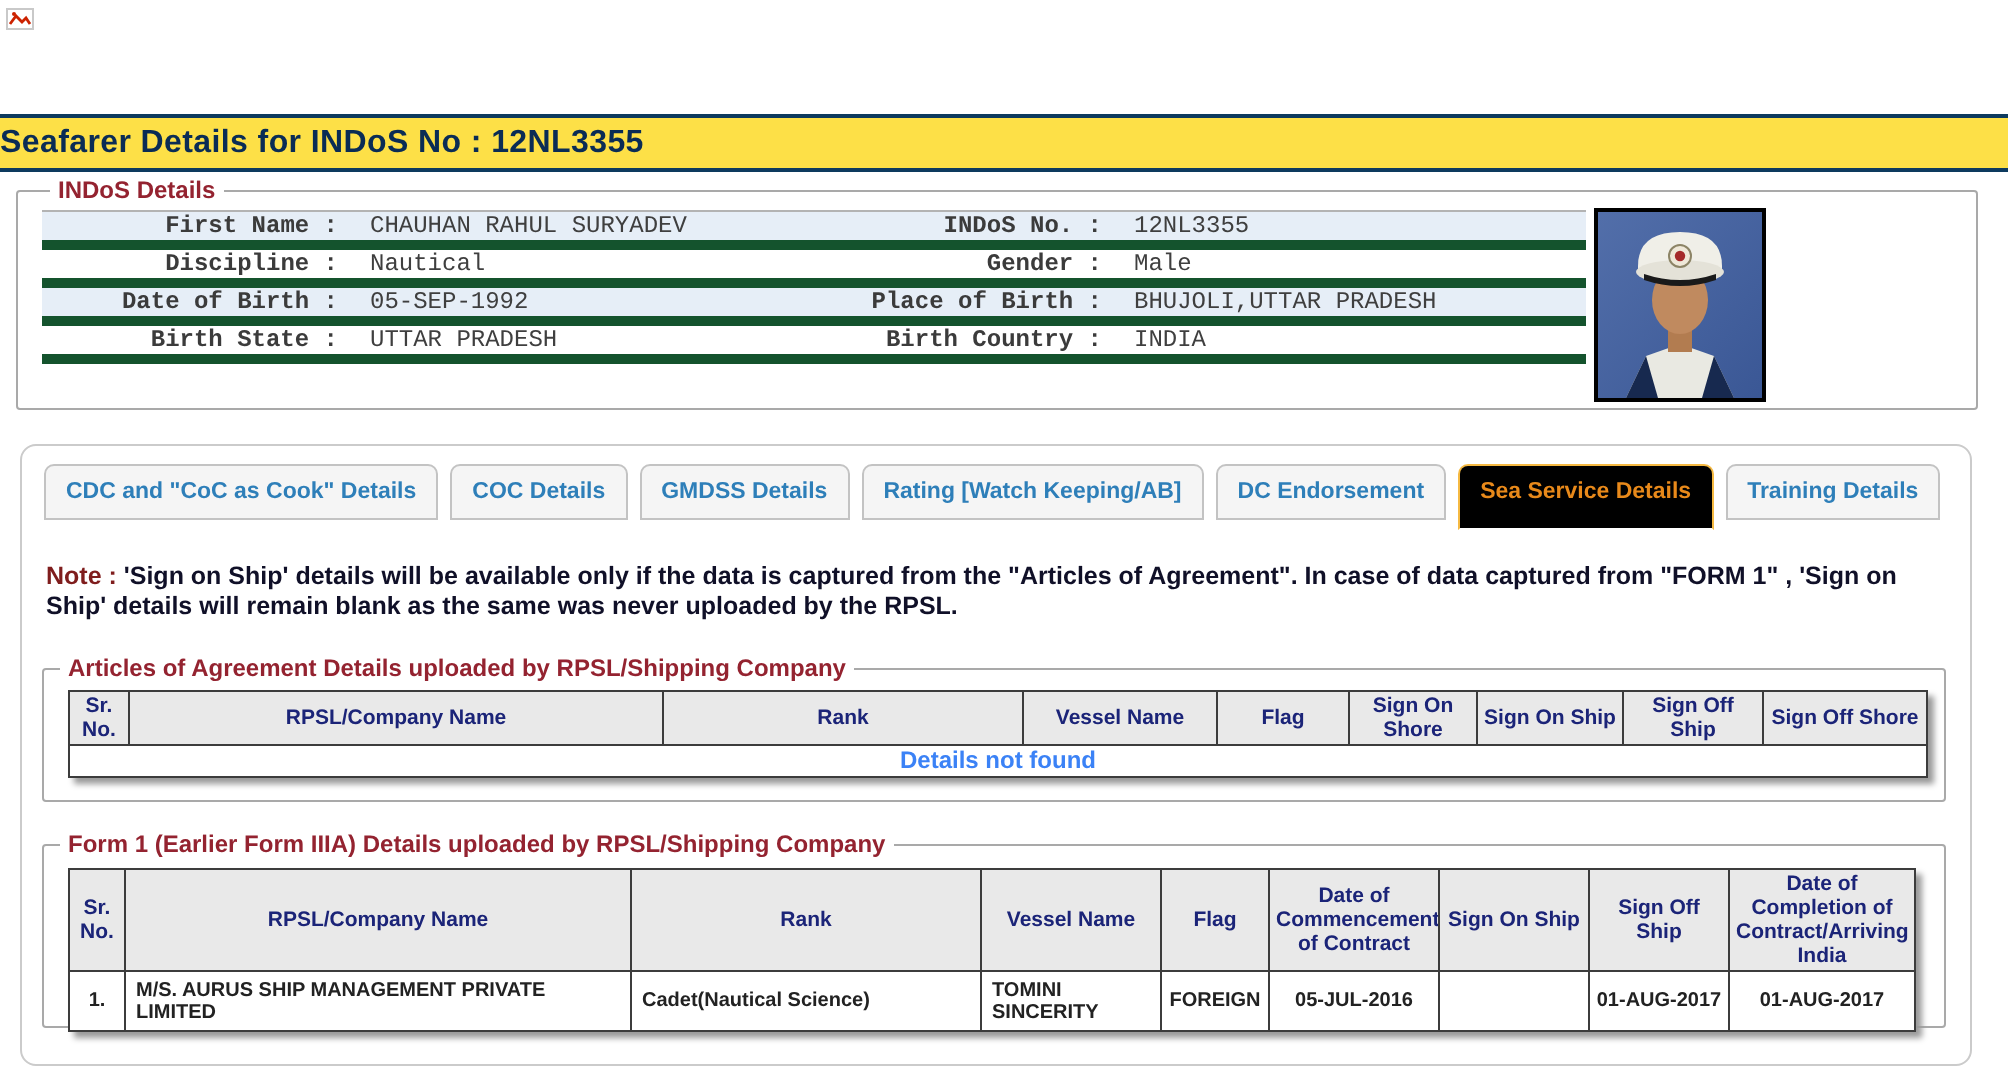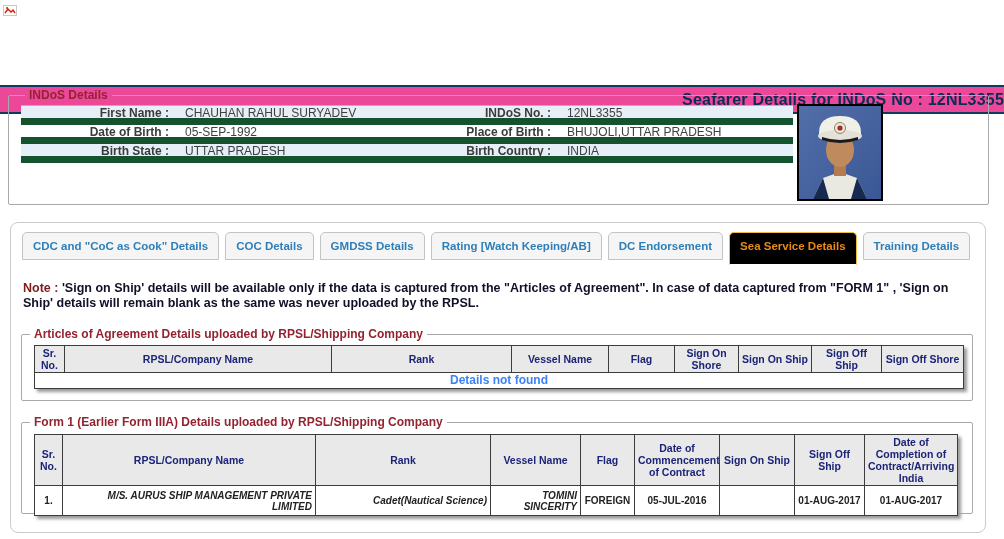--- a/index.html
+++ b/index.html
@@ -4,32 +4,32 @@
 <style>
   * { box-sizing: border-box; margin: 0; padding: 0; }
   html,body { width:1004px; height:539px; background:#ffffff;
     font-family:"Liberation Sans", sans-serif; position:relative; overflow:hidden; }
 
   
   .broken-img { position:absolute; top:2px; left:3px; width:14px; height:11px; }
 
   
   .titlebar { position:absolute; top:57px; left:0; width:1004px; height:29px;
-    background:#ec4899; border-top:2px solid #0d3a5e; border-bottom:2px solid #0d3a5e;
-    display:flex; align-items:center; justify-content:flex-end;margin-top:28px; }
+    background:#fde047; border-top:2px solid #0d3a5e; border-bottom:2px solid #0d3a5e;
+    display:flex; align-items:center; justify-content:flex-start; }
   .titlebar .title { color:#0a2c55; font-weight:bold; font-size:16px; letter-spacing:.2px; }
 
   
   fieldset { border:1px solid #a9a9a9; border-radius:2px; }
   legend { color:#942330; font-weight:bold; font-size:12px; padding:0 4px; }
   .fs-indos { position:absolute; top:88px; left:8px; width:981px; height:117px; padding-left:12px; }
   .fs-indos legend { margin-left:4px; }
   .indos-rows { margin-top:3px; width:772px; border-top:1px solid #b3b3b3; }
   .indos-row { display:grid; grid-template-columns:148px 242px 140px auto;
-    height:19px; align-items:center; border-bottom:7px solid #14532d; font-size:12px; }
+    height:19px; align-items:center; border-bottom:5px solid #14532d; font-size:12px;font-family:Liberation Mono, monospace; }
   .indos-row:nth-child(odd) { background:#e6eef7; }
   .indos-row .lbl { text-align:right; font-weight:bold; color:#3b3b3b; }
   .indos-row .val { padding-left:8px; color:#3f3f3f;margin-left:8px; }
 
   
   .photo { position:absolute; top:104px; left:797px; width:86px; height:97px;
     border:2px solid #000; background:#44619f; }
 
   
   .tab-container { position:absolute; top:222px; left:10px; width:976px; height:311px;
@@ -55,21 +55,21 @@
     border:1px solid #3c3c3c; box-shadow:3px 3px 3px #9a9a9a; }
   .tbl1 { margin:4px 0 0 12px; width:929px; }
   .tbl2 { margin:5px 0 0 12px; width:923px; }
   th, td { border:1px solid #3c3c3c; padding:1px 3px; overflow:hidden; }
   th { background:#e9e9e9; color:#1b2478; font-weight:bold; font-size:10.5px;
     line-height:12px; text-align:center; }
   .tbl1 th { height:27px; }
   .tbl2 th { height:47px; }
   td { font-size:10px; font-weight:bold; color:#222; text-align:center; line-height:11px; }
   .tbl2 td { height:30px; }
-  td.tl { text-align:right; padding-left:5px;font-style:italic; }
+  td.tl { text-align:left; padding-left:5px; }
   .empty-row td { color:#3b82f6; font-size:12px; height:16px; font-weight:bold; }
 </style>
 </head>
 <body>
 
 <span class="broken-img">
   <svg width="14" height="11" viewBox="0 0 14 11">
     <rect x="0.5" y="0.5" width="13" height="10" fill="none" stroke="#c9c9c9"></rect>
     <path d="M2 8 L5 4 L8 7 L10 5 L12 8" fill="none" stroke="#cc2200" stroke-width="1.4"></path>
     <circle cx="4" cy="3" r="1" fill="#cc2200"></circle>
@@ -81,20 +81,26 @@
 </div>
 
 <fieldset class="fs-indos">
   <legend>INDoS Details</legend>
   <div class="indos-rows">
     <div class="indos-row">
       <span class="lbl">First Name :</span>
       <span class="val">CHAUHAN RAHUL SURYADEV</span>
       <span class="lbl">INDoS No. :</span>
       <span class="val">12NL3355</span>
+    </div>
+    <div class="indos-row">
+      <span class="lbl">Discipline :</span>
+      <span class="val">Nautical</span>
+      <span class="lbl">Gender :</span>
+      <span class="val">Male</span>
     </div>
     <div class="indos-row">
       <span class="lbl">Date of Birth :</span>
       <span class="val">05-SEP-1992</span>
       <span class="lbl">Place of Birth :</span>
       <span class="val">BHUJOLI,UTTAR PRADESH</span>
     </div>
     <div class="indos-row">
       <span class="lbl">Birth State :</span>
       <span class="val">UTTAR PRADESH</span>

